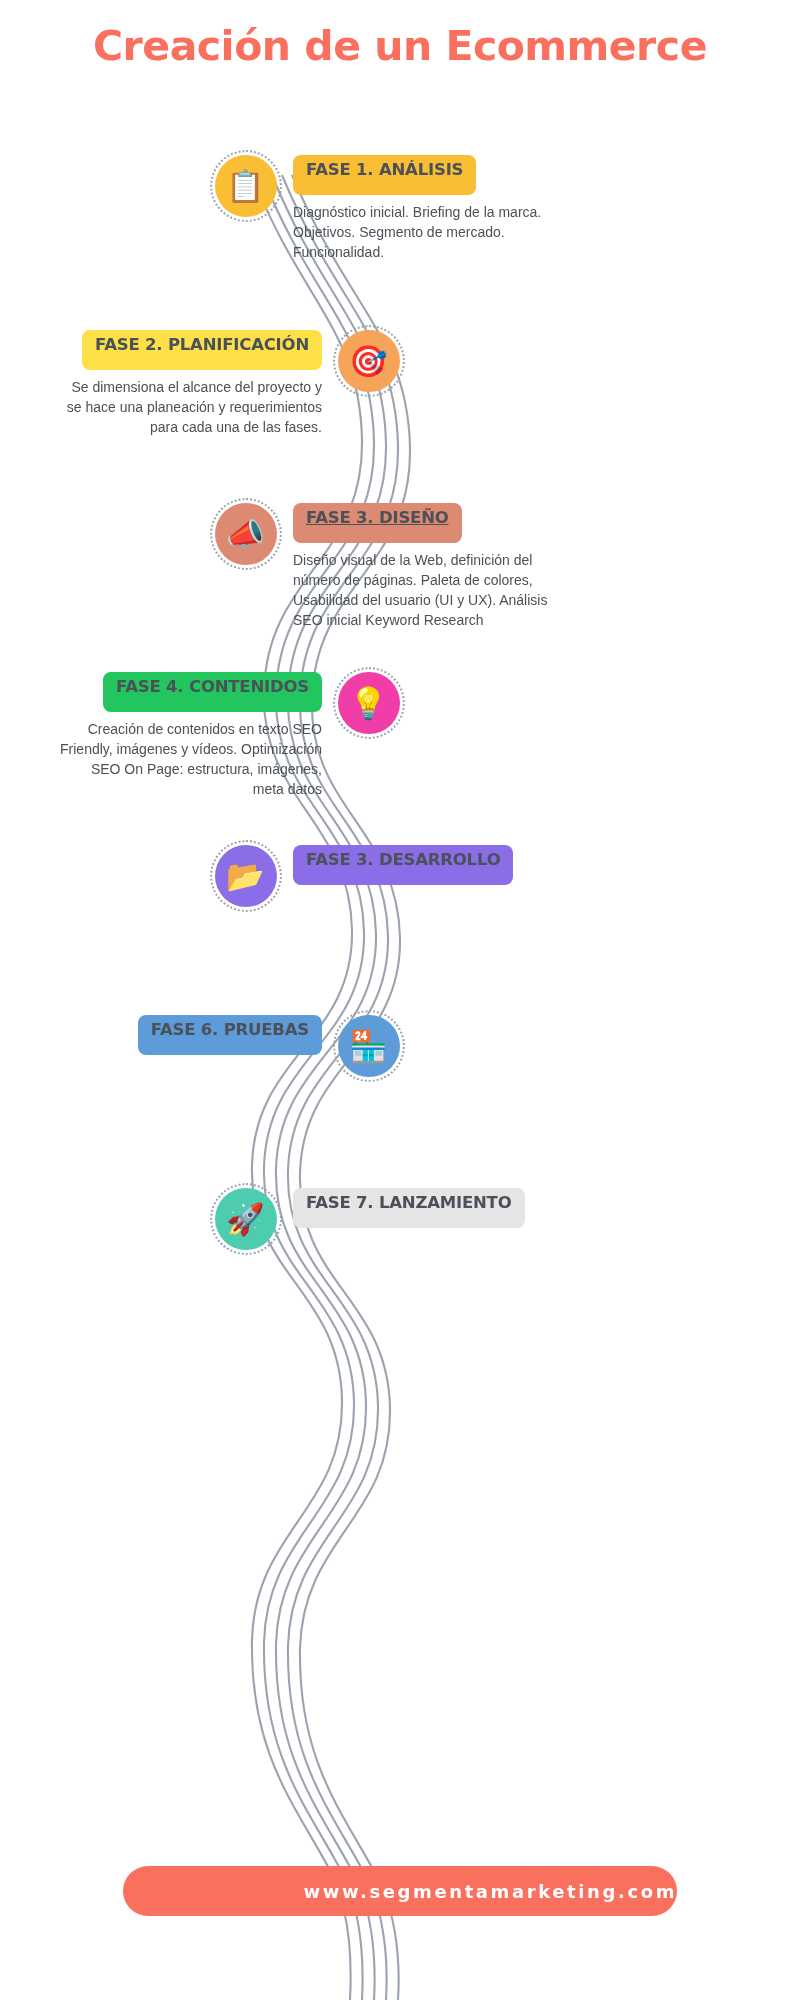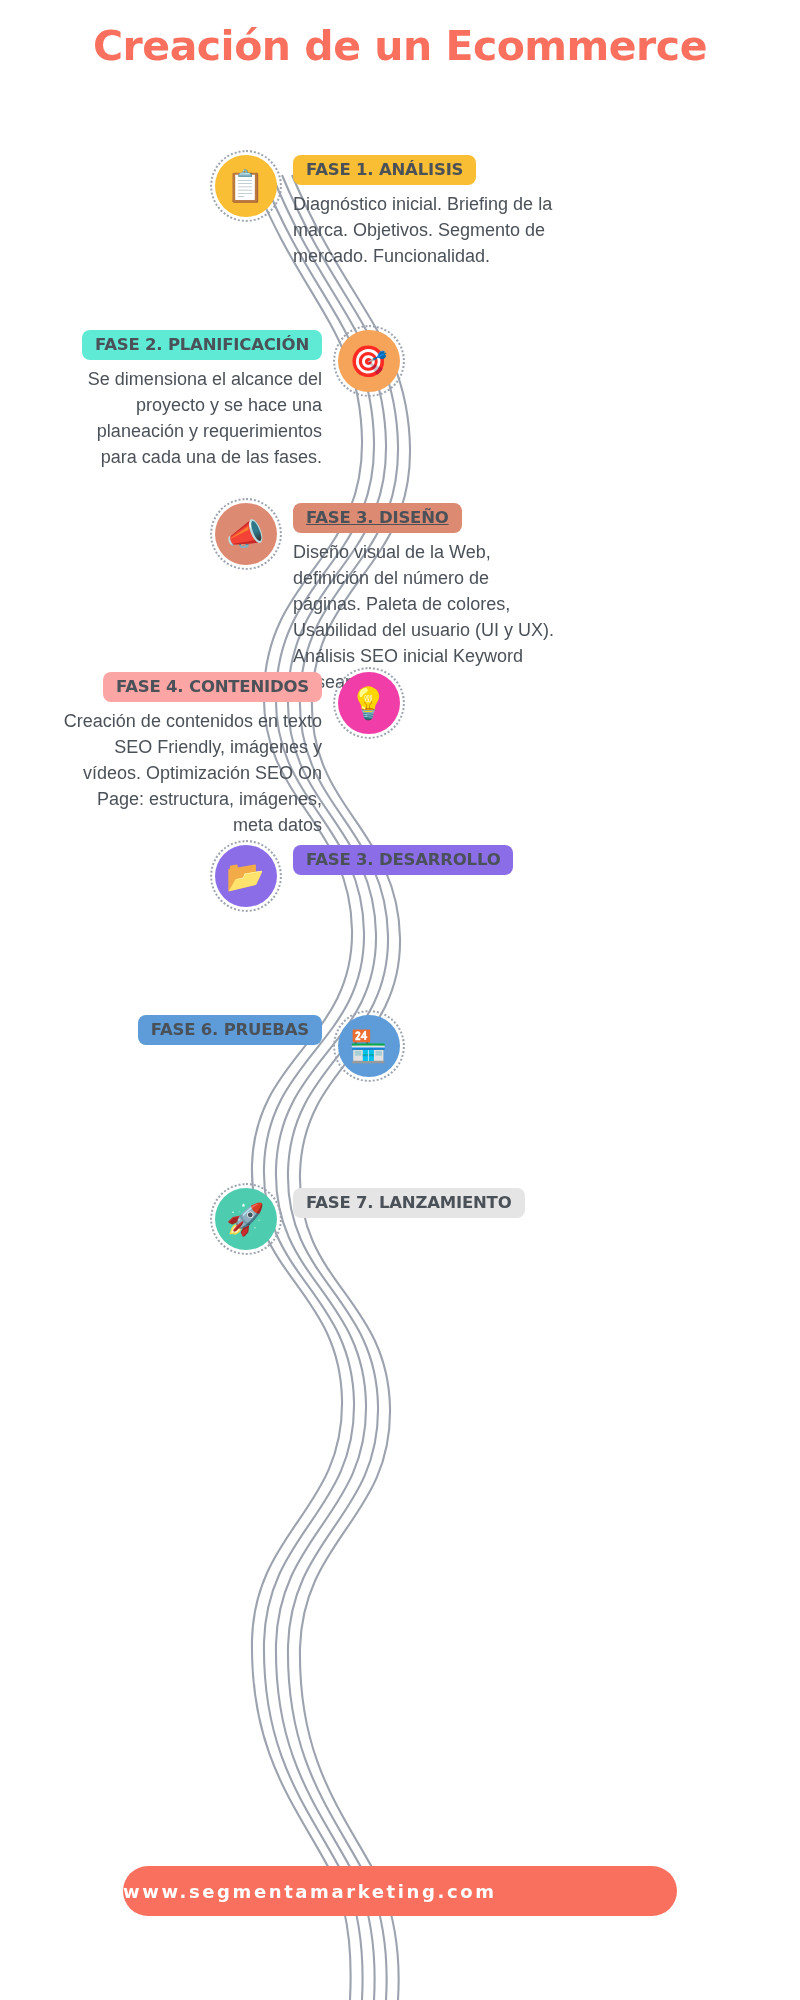--- a/index.html
+++ b/index.html
@@ -46,45 +46,45 @@
     display: flex; align-items: center; justify-content: center;
     font-size: 31px; line-height: 1;
   }
 
   .textcol { width: 262px; }
   .phase.right .textcol { margin-left: 16px; text-align: left; }
   .phase.left  .textcol { margin-right: 16px; text-align: right; }
 
   .badge {
     display: inline-block;
-    padding: 5px 13px 6px 13px;
+    padding: 5px 13px 16px 13px;
     border-radius: 8px;
     font-size: 16.5px; font-weight: 700;
     color: #4B5158;
     font-family: "DejaVu Sans", sans-serif;
     letter-spacing: -0.2px;
     white-space: nowrap;
     margin-bottom: 7px;
   }
   .body {
-    font-size: 18px;
+    font-size: 14px;
     line-height: 1.44;
     color: #4B5158;
     white-space: pre-line;
     font-family: "Liberation Sans", sans-serif;
   }
 
   
   .footer {
     position: absolute;
     left: 123px; top: 1866px;
     width: 554px; height: 50px;
     background: #F9705F;
     border-radius: 25px;
-    display: flex; align-items: center; justify-content: flex-start;
+    display: flex; align-items: center; justify-content: flex-end;
     color: #ffffff;
     font-size: 18px; font-weight: 700;
     letter-spacing: 2.6px;
     font-family: "DejaVu Sans", sans-serif;
   }
 </style>
 </head>
 <body>
 
 <div class="canvas">
@@ -111,21 +111,21 @@
       <div class="body">Diagnóstico inicial. Briefing de la marca. Objetivos. Segmento de mercado. Funcionalidad.</div>
     </div>
   </div>
 
   <div class="phase left" style="top:330px; left:60px;">
     <div class="icon-wrap">
       <div class="icon-ring"></div>
       <div class="icon-disc" style="background:#F5A45A;">🎯</div>
     </div>
     <div class="textcol">
-      <div class="badge" style="background:#5eead4;">FASE 2. PLANIFICACIÓN</div>
+      <div class="badge" style="background:#fde047;">FASE 2. PLANIFICACIÓN</div>
       <div class="body">Se dimensiona el alcance del proyecto y se hace una planeación y requerimientos para cada una de las fases.</div>
     </div>
   </div>
 
   <div class="phase right" style="top:503px; left:215px;">
     <div class="icon-wrap">
       <div class="icon-ring"></div>
       <div class="icon-disc" style="background:#DD8A72;">📣</div>
     </div>
     <div class="textcol">
@@ -133,21 +133,21 @@
       <div class="body">Diseño visual de la Web, definición del número de páginas. Paleta de colores, Usabilidad  del usuario (UI y UX).  Análisis SEO inicial Keyword Research</div>
     </div>
   </div>
 
   <div class="phase left" style="top:672px; left:60px;">
     <div class="icon-wrap">
       <div class="icon-ring"></div>
       <div class="icon-disc" style="background:#F03DA8;">💡</div>
     </div>
     <div class="textcol">
-      <div class="badge" style="background:#fca5a5;">FASE 4. CONTENIDOS</div>
+      <div class="badge" style="background:#22c55e;">FASE 4. CONTENIDOS</div>
       <div class="body">Creación de contenidos en texto SEO Friendly, imágenes y vídeos. Optimización SEO On Page: estructura, imágenes, meta datos</div>
     </div>
   </div>
 
   <div class="phase right" style="top:845px; left:215px;">
     <div class="icon-wrap">
       <div class="icon-ring"></div>
       <div class="icon-disc" style="background:#8B6DE8;">📂</div>
     </div>
     <div class="textcol">

